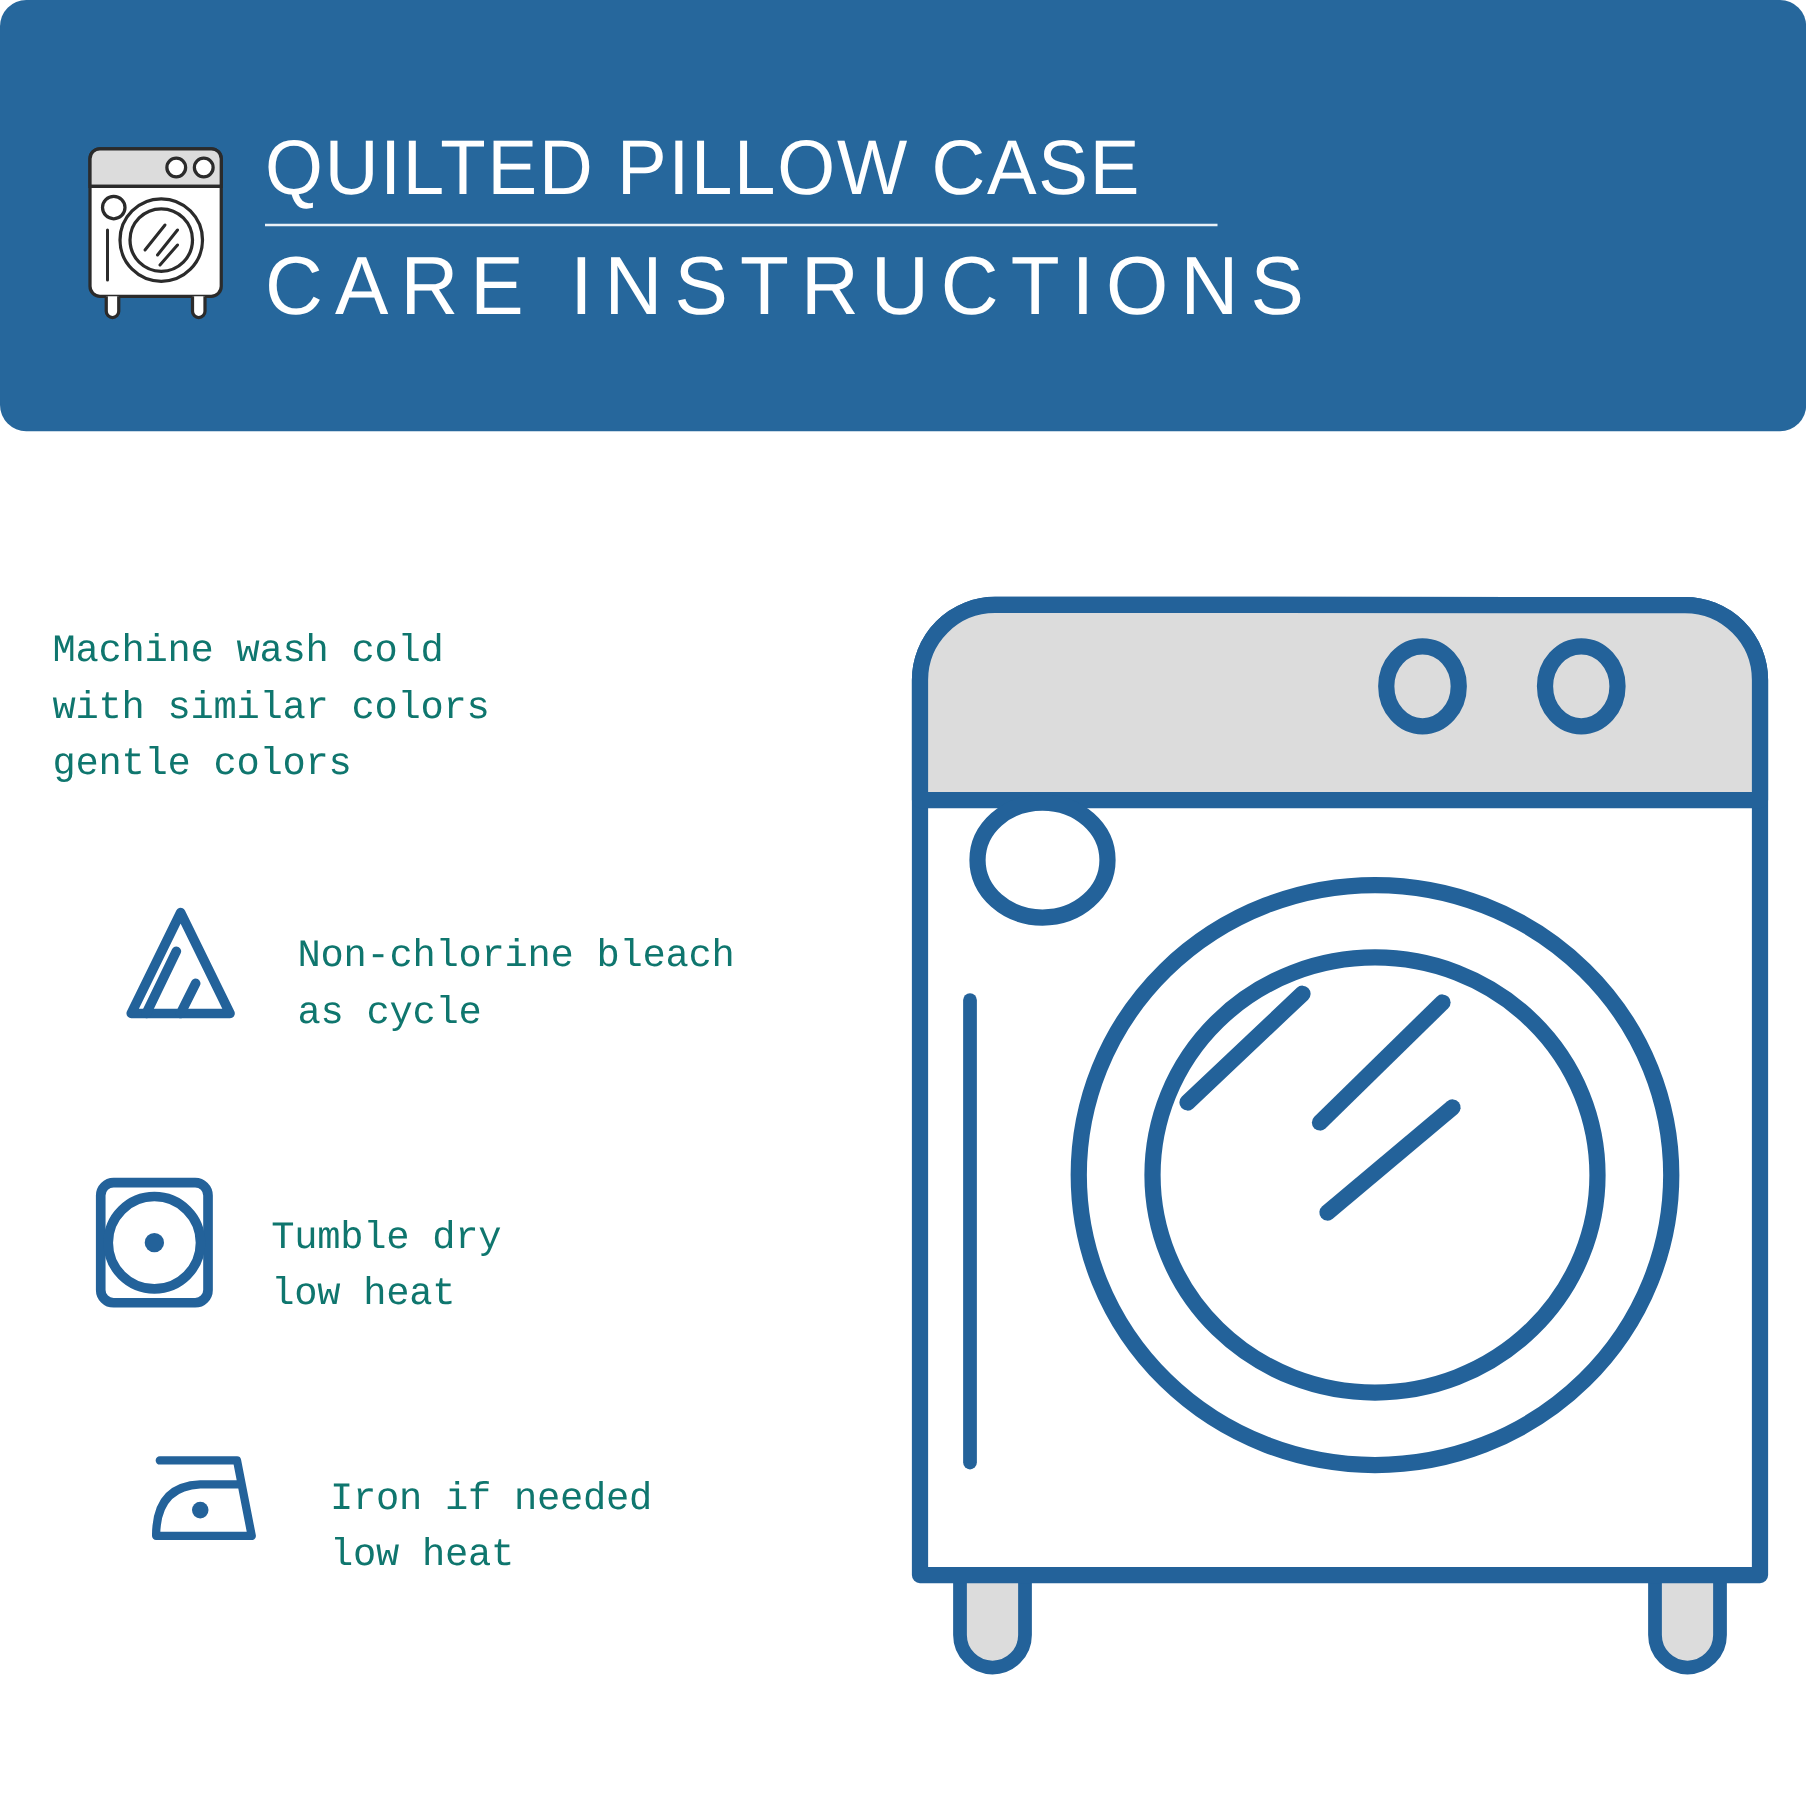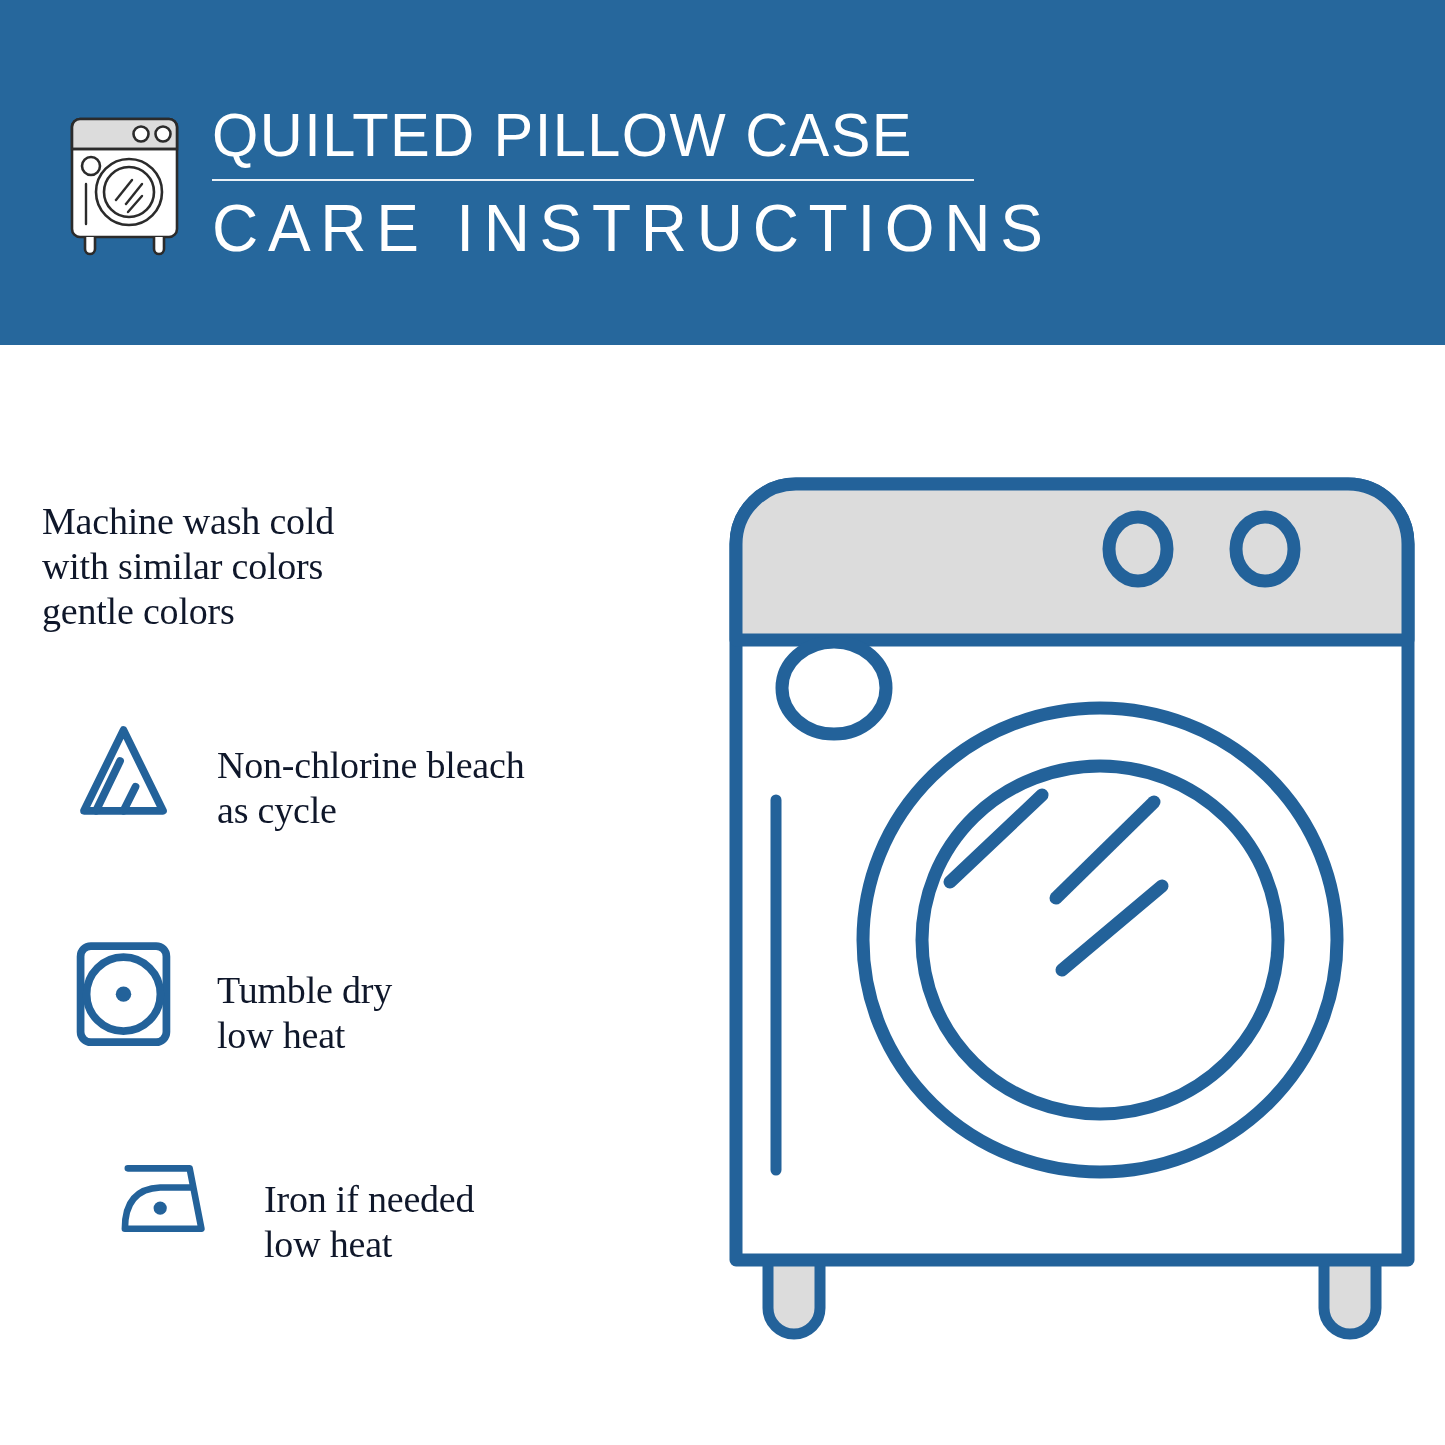--- a/index.html
+++ b/index.html
@@ -20,20 +20,21 @@
   }
 
   
   .header-band {
     position: absolute;
     left: 0;
     top: 0;
     width: 1445px;
     height: 345px;
     background: #26679c;
+    border-radius: 21px;
   }
   .header-logo {
     position: absolute;
     left: 62px;
     top: 104px;
     width: 125px;
     height: 152px;
   }
   .header-text-wrap {
     position: absolute;
@@ -80,39 +81,39 @@
     height: 1100px;
   }
   .care-row {
     position: absolute;
     left: 0;
     width: 700px;
     display: flex;
     align-items: flex-start;
   }
   .care-row.r1 { top: 150px; }
-  .care-row.r2 { top: 368px; }
+  .care-row.r2 { top: 368px; margin-left: 21px; }
   .care-row.r3 { top: 585px; }
   .care-row.r4 { top: 800px; margin-left: 47px; }
 
   .care-symbol {
     width: 175px;
     min-width: 175px;
     height: 165px;
     display: flex;
     align-items: flex-start;
     justify-content: center;
     padding-left: 72px;
     box-sizing: border-box;
   }
   .care-label {
-    font-family: Liberation Serif, serif;
-    font-size: 38px;
+    font-family: Liberation Mono, monospace;
+    font-size: 31px;
     line-height: 45px;
-    color: #0f172a;
+    color: #0f766e;
     letter-spacing: -0.2px;
     padding-top: 6px;
     margin-left: 42px;
   }
   .care-row.r1 .care-label { padding-top: 4px; }
   .care-row.r2 .care-label { padding-top: 30px; }
   .care-row.r3 .care-label { padding-top: 38px; }
   .care-row.r4 .care-label { padding-top: 32px; }
 
   

